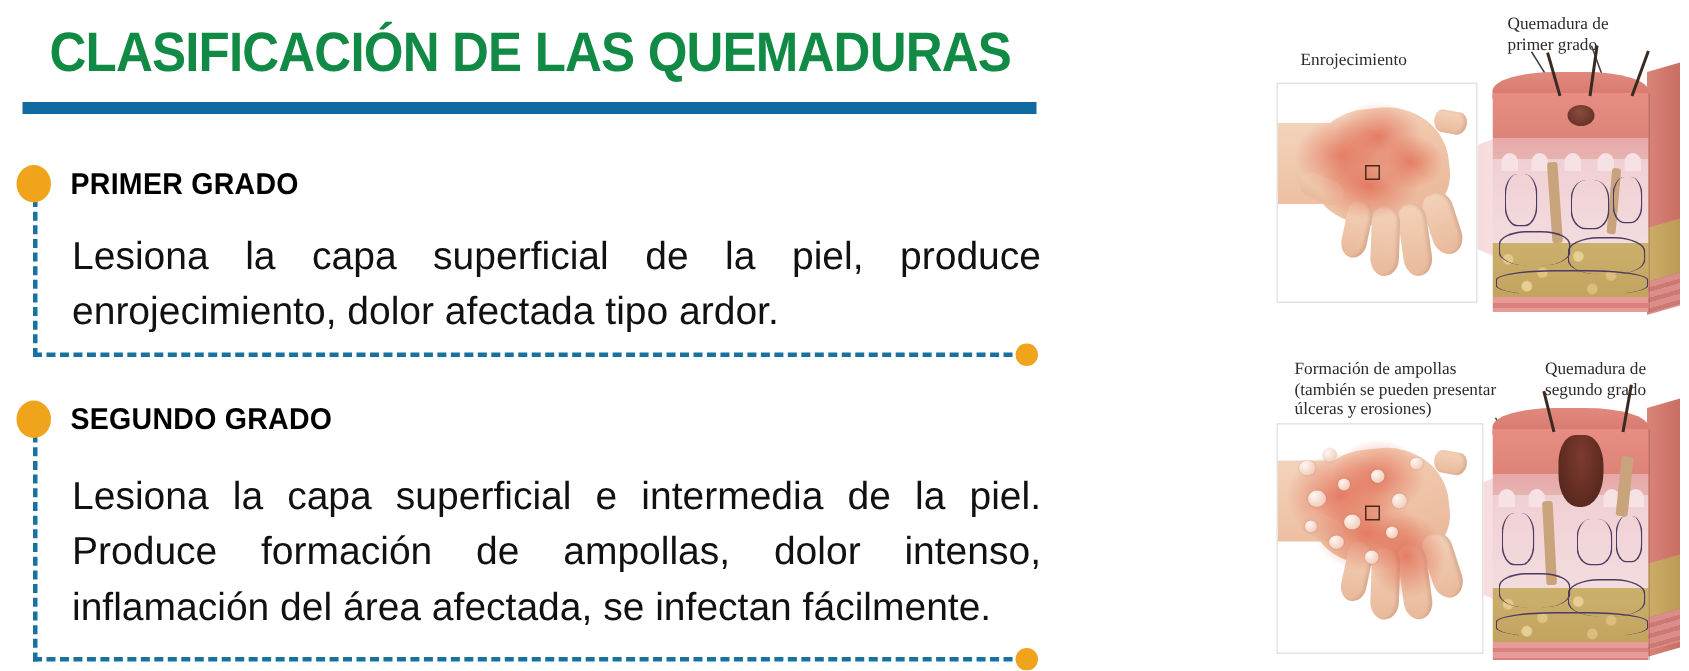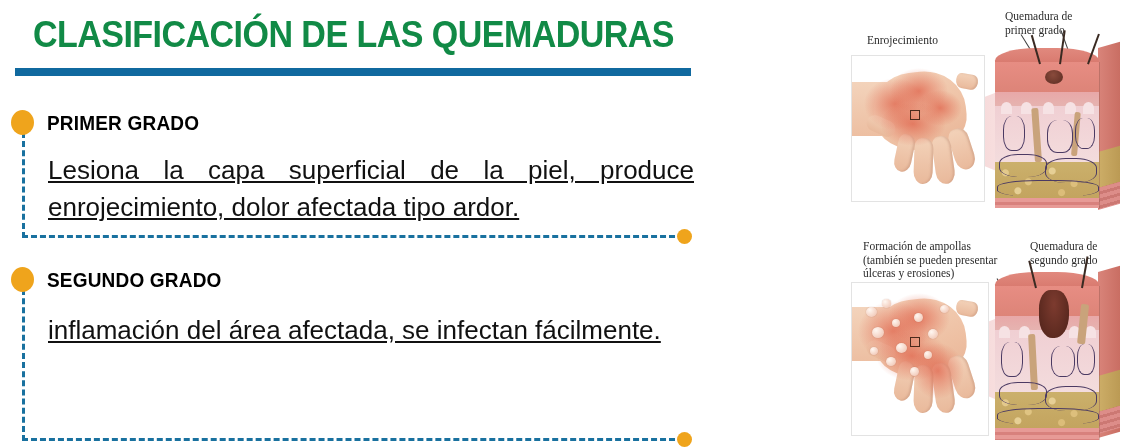--- a/index.html
+++ b/index.html
@@ -67,21 +67,21 @@
   }
   .body{
     position:absolute;left:48px;
     width:646px;
     font-size:26px;line-height:37px;color:#111;
     text-align:justify;
     font-family:"Liberation Sans","DejaVu Sans",sans-serif;
   }
   .sec1 .body{top:42px;}
   .sec2 .body{top:45px;}
-  .body .ln{display:block;text-align:justify;text-decoration:underline;}
+  .body .ln{display:block;text-align:justify;}
   .body .ln.last{text-align:left;}
   .body .ln.just{
     text-align:justify;text-align-last:justify;
   }
 
   
   .illus{position:absolute;}
   .ill-top{left:845px;top:0px;width:281px;height:228px;}
   .ill-bot{left:845px;top:230px;width:281px;height:217px;}
 
@@ -241,20 +241,22 @@
       </div>
     </div>
 
     <div class="section sec2">
       <div class="bullet"></div>
       <div class="heading">SEGUNDO GRADO</div>
       <div class="framebox">
         <div class="enddot"></div>
       </div>
       <div class="body">
+        <span class="ln just">Lesiona la capa superficial e intermedia de la piel.</span>
+        <span class="ln just">Produce formación de ampollas, dolor intenso,</span>
         <span class="ln last">inflamación del área afectada, se infectan fácilmente.</span>
       </div>
     </div>
   </div>
 
   <div class="illus ill-top">
 
     <div class="cap cap-a">Enrojecimiento</div>
     <div class="cap cap-b">Quemadura de
 primer grado</div>

